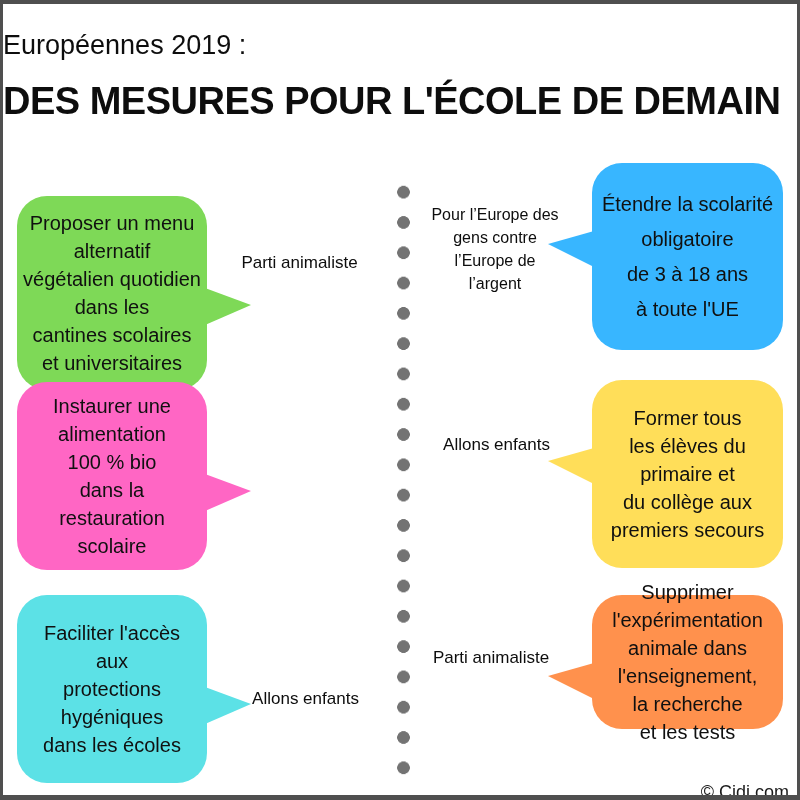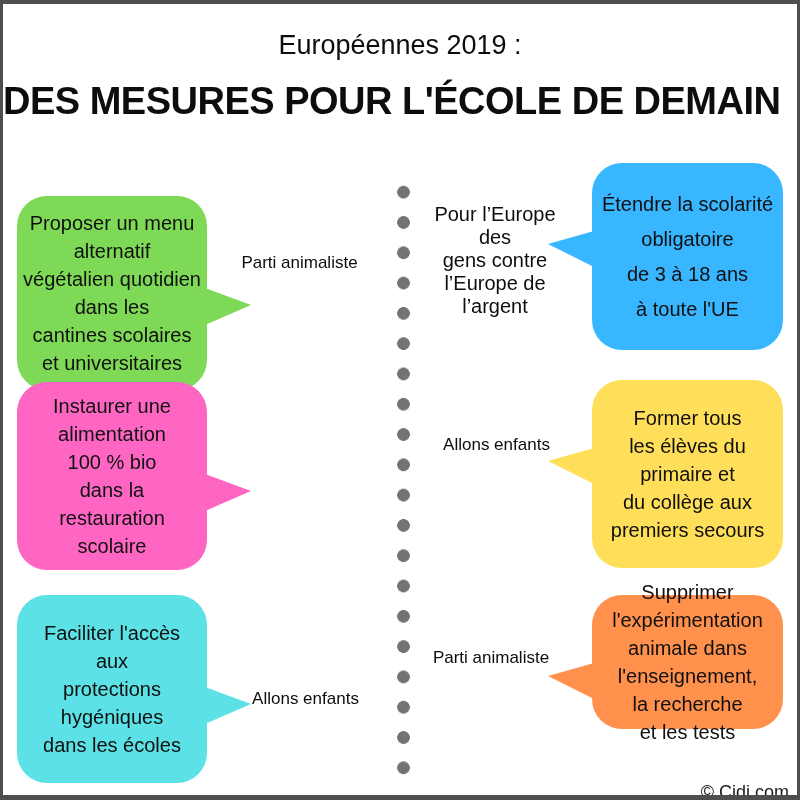--- a/index.html
+++ b/index.html
@@ -10,21 +10,21 @@
     background:#ffffff;
     border-style:solid;
     border-color:#4f4f4f;
     border-width:4px 3px 5px 3px;
     overflow:hidden;
     font-family:"Liberation Sans", sans-serif;
     color:#111;
   }
   .subtitle{
     position:absolute;left:0;top:26px;width:100%;
-    text-align:center;
+    text-align:left;
     font-size:27px;
     color:#0d0d0d;
   }
   .main-title{
     position:absolute;left:0;top:76px;width:100%;
     text-align:left;
     font-size:38px;
     font-weight:bold;
     letter-spacing:-0.5px;
     white-space:nowrap;
@@ -71,21 +71,21 @@
     position:absolute;
     font-size:17px;
     text-align:center;
     color:#0d0d0d;
     white-space:pre-line;
     line-height:22px;
   }
   .l1{left:224px;top:248px;width:145px;}
   .l2{left:219px;top:461px;width:165px;}
   .l3{left:235px;top:684px;width:135px;}
-  .l4{left:417px;top:199px;width:150px;font-size:20px;line-height:23px;}
+  .l4{left:417px;top:199px;width:150px;font-size:16px;line-height:23px;}
   .l5{left:426px;top:430px;width:135px;}
   .l6{left:418px;top:643px;width:140px;}
 
   .dotted-divider{
     position:absolute;
     left:394px;top:173px;
     width:13px;height:606px;
     background-image:radial-gradient(circle at 50% 50%, var(--dot) 6px, transparent 6.6px);
     background-size:13px 30.3px;
     background-repeat:repeat-y;

